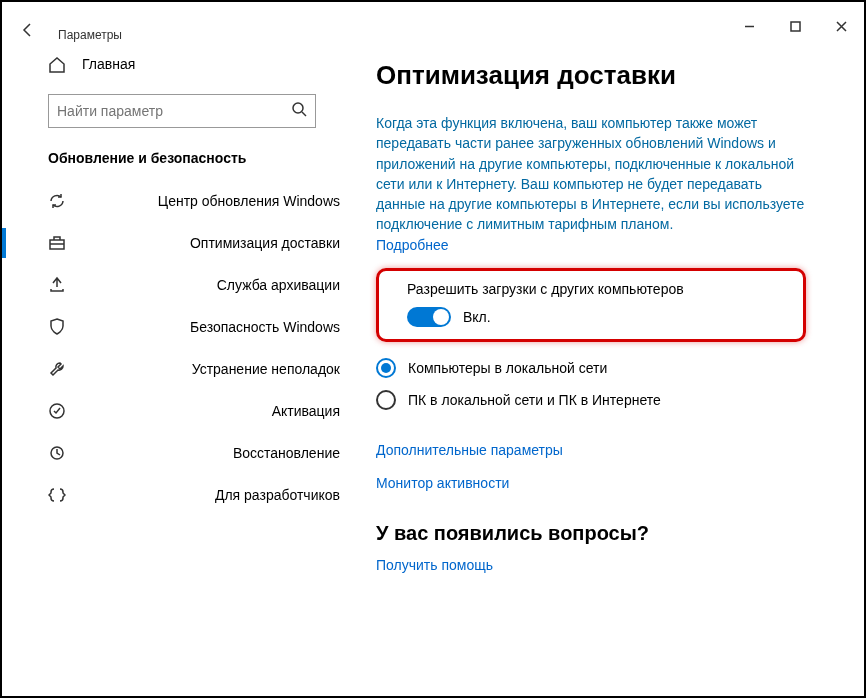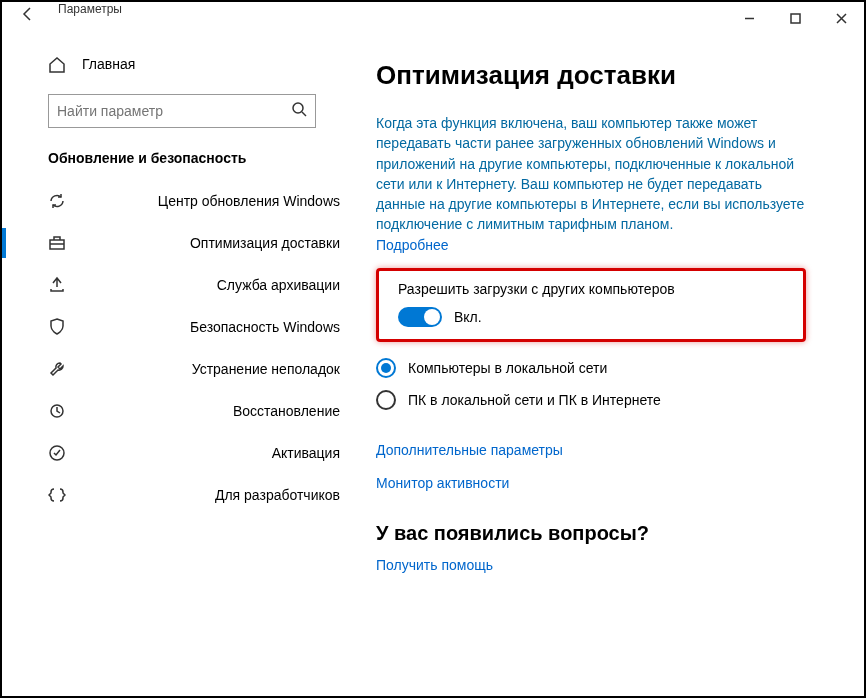--- a/index.html
+++ b/index.html
@@ -1,38 +1,38 @@
 <!DOCTYPE html>
 <html><head>
   <meta charset="utf-8">
   <style>
     * { margin: 0; padding: 0; box-sizing: border-box; font-family: "Segoe UI", Arial, sans-serif; }
     body { background: #fff; width: 866px; height: 698px; border: 2px solid #000; overflow: hidden; }
-    .titlebar { display: flex; align-items: flex-start; height: 40px; padding-left: 14px; }
+    .titlebar { display: flex; align-items: flex-end; height: 40px; padding-left: 14px; }
     .back-btn { width: 24px; height: 24px; display:flex; align-items:center; justify-content:center; cursor:pointer; }
     .app-title { margin-left: 18px; font-size: 12px; color: #333; }
     .win-controls { margin-left: auto; display: flex; }
     .win-btn { width: 46px; height: 32px; display:flex; align-items:center; justify-content:center; font-size: 12px; color:#333; }
     .layout { display: flex; height: calc(100% - 40px); }
 
     .sidebar { width: 338px; padding: 0 0 0 0; overflow-y:auto; }
     .home-row { display:flex; align-items:flex-start; gap:16px; padding: 14px 0 14px 46px; font-size:14px; cursor:pointer; }
     .search-box { margin: 6px 24px 18px 46px; height: 34px; border:1px solid #999; display:flex; align-items:center; padding:8px 8px; }
     .search-box input { border:none; outline:none; flex:1; font-size:14px; background:transparent; }
     .section-title { font-weight:600; font-size:14px; padding: 4px 0 14px 46px; }
     .nav-item { display:flex; align-items:center; gap:32px; padding: 12px 0 12px 46px; font-size:14px; cursor:pointer; position:relative;justify-content:space-between; }
     .nav-item.active::before { content:""; position:absolute; left:0; top:6px; bottom:6px; width:4px; background:#0078d4; }
     .nav-icon { width:18px; height:18px; display:flex; align-items:center; justify-content:center; }
 
     .content { flex:1; padding: 18px 36px 0 36px; overflow-y:auto; }
     .page-title { font-size: 26px; font-weight: 600; margin-bottom: 22px; }
     .body-text { font-size: 14px; line-height: 1.45; color: #0369a1; max-width: 430px; }
     .link { color: #0066cc; font-size:14px; cursor:pointer; display:inline-block; margin-top:2px; }
 
-    .highlight-box { border: 3px solid #d40000; border-radius: 4px; padding: 10px 14px 12px 19px; margin: 14px 0 16px 0; max-width: 430px;
+    .highlight-box { border: 3px solid #d40000; border-radius: 10px; padding: 10px 14px 12px 28px; margin: 14px 0 16px 0; max-width: 430px;
                      box-shadow: 0 0 6px rgba(212,0,0,0.4); }
     .setting-label { font-size:14px; margin-bottom:10px; }
     .toggle-row { display:flex; align-items:center; gap:12px; }
     .toggle { width:44px; height:20px; border-radius:10px; background:#0078d4; position:relative; cursor:pointer; }
     .toggle-knob { position:absolute; right:2px; top:2px; width:16px; height:16px; border-radius:50%; background:#fff; }
     .toggle-state { font-size:14px; }
 
     .radio-row { display:flex; align-items:center; gap:12px; margin: 12px 0; font-size:14px; cursor:pointer; }
     .radio { width:20px; height:20px; border:2px solid #333; border-radius:50%; display:flex; align-items:center; justify-content:center; }
     .radio.selected { border-color:#0078d4; }
@@ -127,34 +127,34 @@
       <span class="nav-icon">
           <svg width="18" height="18" viewBox="0 0 18 18">
             <path d="M12 3a4 4 0 0 0-4 5l-5 5 2 2 5-5a4 4 0 0 0 5-4l-3 3-2-2 3-3z"></path>
           </svg>
         </span>
       <span>Устранение неполадок</span>
     </div>
     <div class="nav-item">
       <span class="nav-icon">
           <svg width="18" height="18" viewBox="0 0 18 18">
+            <circle cx="9" cy="9" r="7"></circle>
+            <path d="M6 9l2 2 4-5"></path>
+          </svg>
+        </span>
+      <span>Активация</span>
+    </div>
+    <div class="nav-item">
+      <span class="nav-icon">
+          <svg width="18" height="18" viewBox="0 0 18 18">
             <circle cx="9" cy="9" r="6"></circle>
             <path d="M9 5v4l3 2"></path>
           </svg>
         </span>
       <span>Восстановление</span>
-    </div>
-    <div class="nav-item">
-      <span class="nav-icon">
-          <svg width="18" height="18" viewBox="0 0 18 18">
-            <circle cx="9" cy="9" r="7"></circle>
-            <path d="M6 9l2 2 4-5"></path>
-          </svg>
-        </span>
-      <span>Активация</span>
     </div>
     <div class="nav-item">
       <span class="nav-icon">
           <svg width="18" height="18" viewBox="0 0 18 18">
             <path d="M6 3a3 3 0 0 0-3 3v1l-2 2 2 2v1a3 3 0 0 0 3 3M12 3a3 3 0 0 1 3 3v1l2 2-2 2v1a3 3 0 0 1-3 3"></path>
           </svg>
         </span>
       <span>Для разработчиков</span>
     </div>
   </div>

